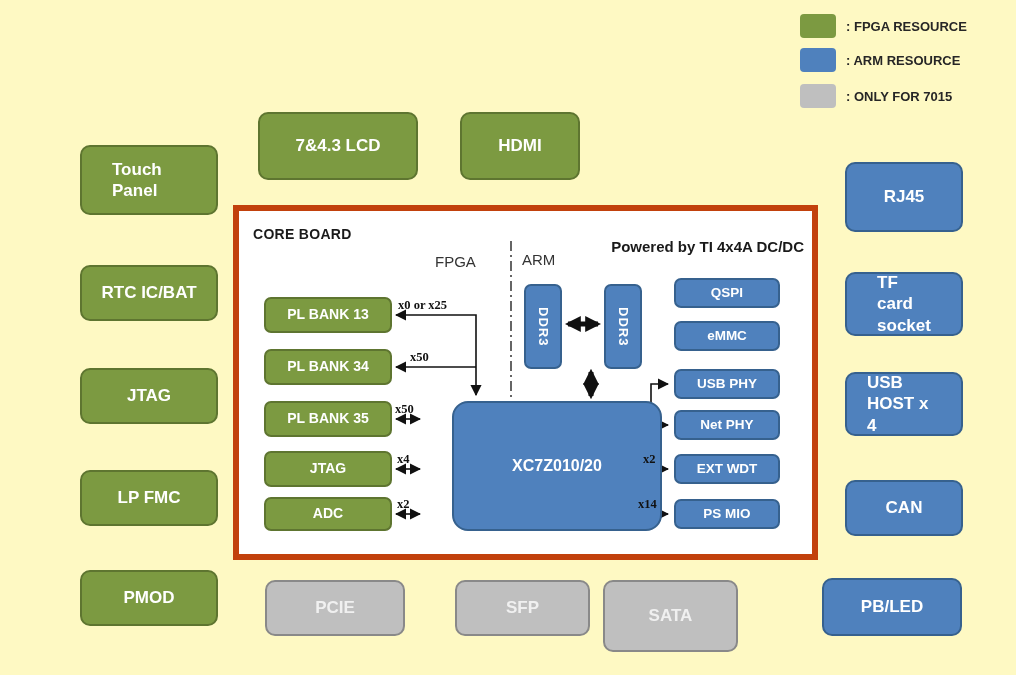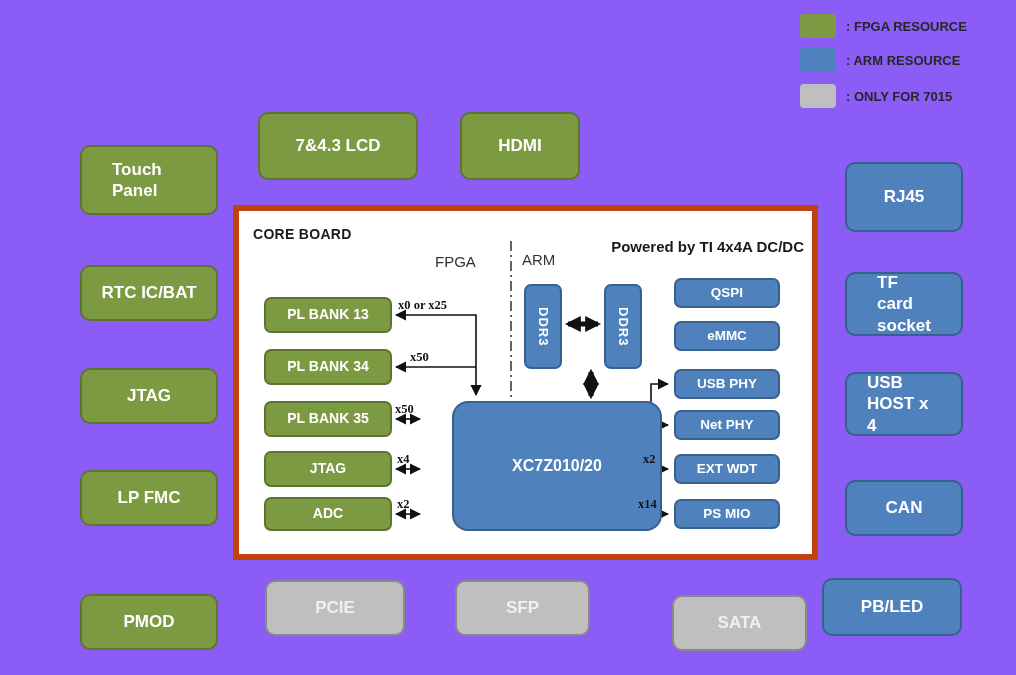--- a/index.html
+++ b/index.html
@@ -1,17 +1,17 @@
 <!DOCTYPE html>
 <html><head>
 <meta charset="utf-8">
 <style>
   * { margin:0; padding:0; box-sizing:border-box; }
   html,body { background:#ffffff; font-family:"Liberation Sans", sans-serif; }
-  .canvas { position:relative; width:1016px; height:675px; background:#8b5cf6; overflow:hidden; }
+  .canvas { position:relative; width:1016px; height:675px; background:#fef9c3; overflow:hidden; }
 
   .box {
     position:absolute; display:flex; align-items:center; justify-content:center;
     border-radius:10px; color:#ffffff; font-weight:600;
     font-size:17px; line-height:1.25; border:2px solid transparent;
   }
   .green { background:#7c9a41; border-color:#5e7530; }
   .blue  { background:#4f81bd; border-color:#36618e; }
   .gray  { background:#bfbfbf; border-color:#898989; color:#f0f0f0; }
 
@@ -38,34 +38,34 @@
   <span class="legend-text" style="left:846px; top:19px;">: FPGA RESOURCE</span>
   <span class="swatch blue" style="left:800px; top:48px;"></span>
   <span class="legend-text" style="left:846px; top:53px;">: ARM RESOURCE</span>
   <span class="swatch gray" style="left:800px; top:84px;"></span>
   <span class="legend-text" style="left:846px; top:89px;">: ONLY FOR 7015</span>
 
   <div class="box green" style="left:80px; top:145px; width:138px; height:70px; padding:0 30px;">Touch Panel</div>
   <div class="box green" style="left:80px; top:265px; width:138px; height:56px;">RTC IC/BAT</div>
   <div class="box green" style="left:80px; top:368px; width:138px; height:56px;">JTAG</div>
   <div class="box green" style="left:80px; top:470px; width:138px; height:56px;">LP FMC</div>
-  <div class="box green" style="left:80px; top:570px; width:138px; height:56px;margin-top:24px;">PMOD</div>
+  <div class="box green" style="left:80px; top:570px; width:138px; height:56px;">PMOD</div>
 
   <div class="box green" style="left:258px; top:112px; width:160px; height:68px;">7&amp;4.3 LCD</div>
   <div class="box green" style="left:460px; top:112px; width:120px; height:68px;">HDMI</div>
 
   <div class="box blue" style="left:845px; top:162px; width:118px; height:70px;">RJ45</div>
   <div class="box blue" style="left:845px; top:272px; width:118px; height:64px; padding:0 32px;">TF card socket</div>
   <div class="box blue" style="left:845px; top:372px; width:118px; height:64px; padding:0 20px;">USB HOST x 4</div>
   <div class="box blue" style="left:845px; top:480px; width:118px; height:56px;">CAN</div>
   <div class="box blue" style="left:822px; top:578px; width:140px; height:58px;">PB/LED</div>
 
   <div class="box gray" style="left:265px; top:580px; width:140px; height:56px;">PCIE</div>
   <div class="box gray" style="left:455px; top:580px; width:135px; height:56px;">SFP</div>
-  <div class="box gray" style="left:672px; top:580px; width:135px; height:56px;margin-top:15px;">SATA</div>
+  <div class="box gray" style="left:603px; top:580px; width:135px; height:72px;">SATA</div>
 
   <div class="core">
 
     <svg class="arrows" viewBox="0 0 585 355">
       <defs>
         <marker id="ah" viewBox="0 0 10 10" refX="9" refY="5" markerWidth="7" markerHeight="7" orient="auto-start-reverse">
           <path d="M0,0 L10,5 L0,10 z" fill="#111"></path>
         </marker>
         <marker id="ahb" viewBox="0 0 10 10" refX="8" refY="5" markerWidth="3.2" markerHeight="3.2" orient="auto-start-reverse">
           <path d="M0,0 L10,5 L0,10 z" fill="#111"></path>

